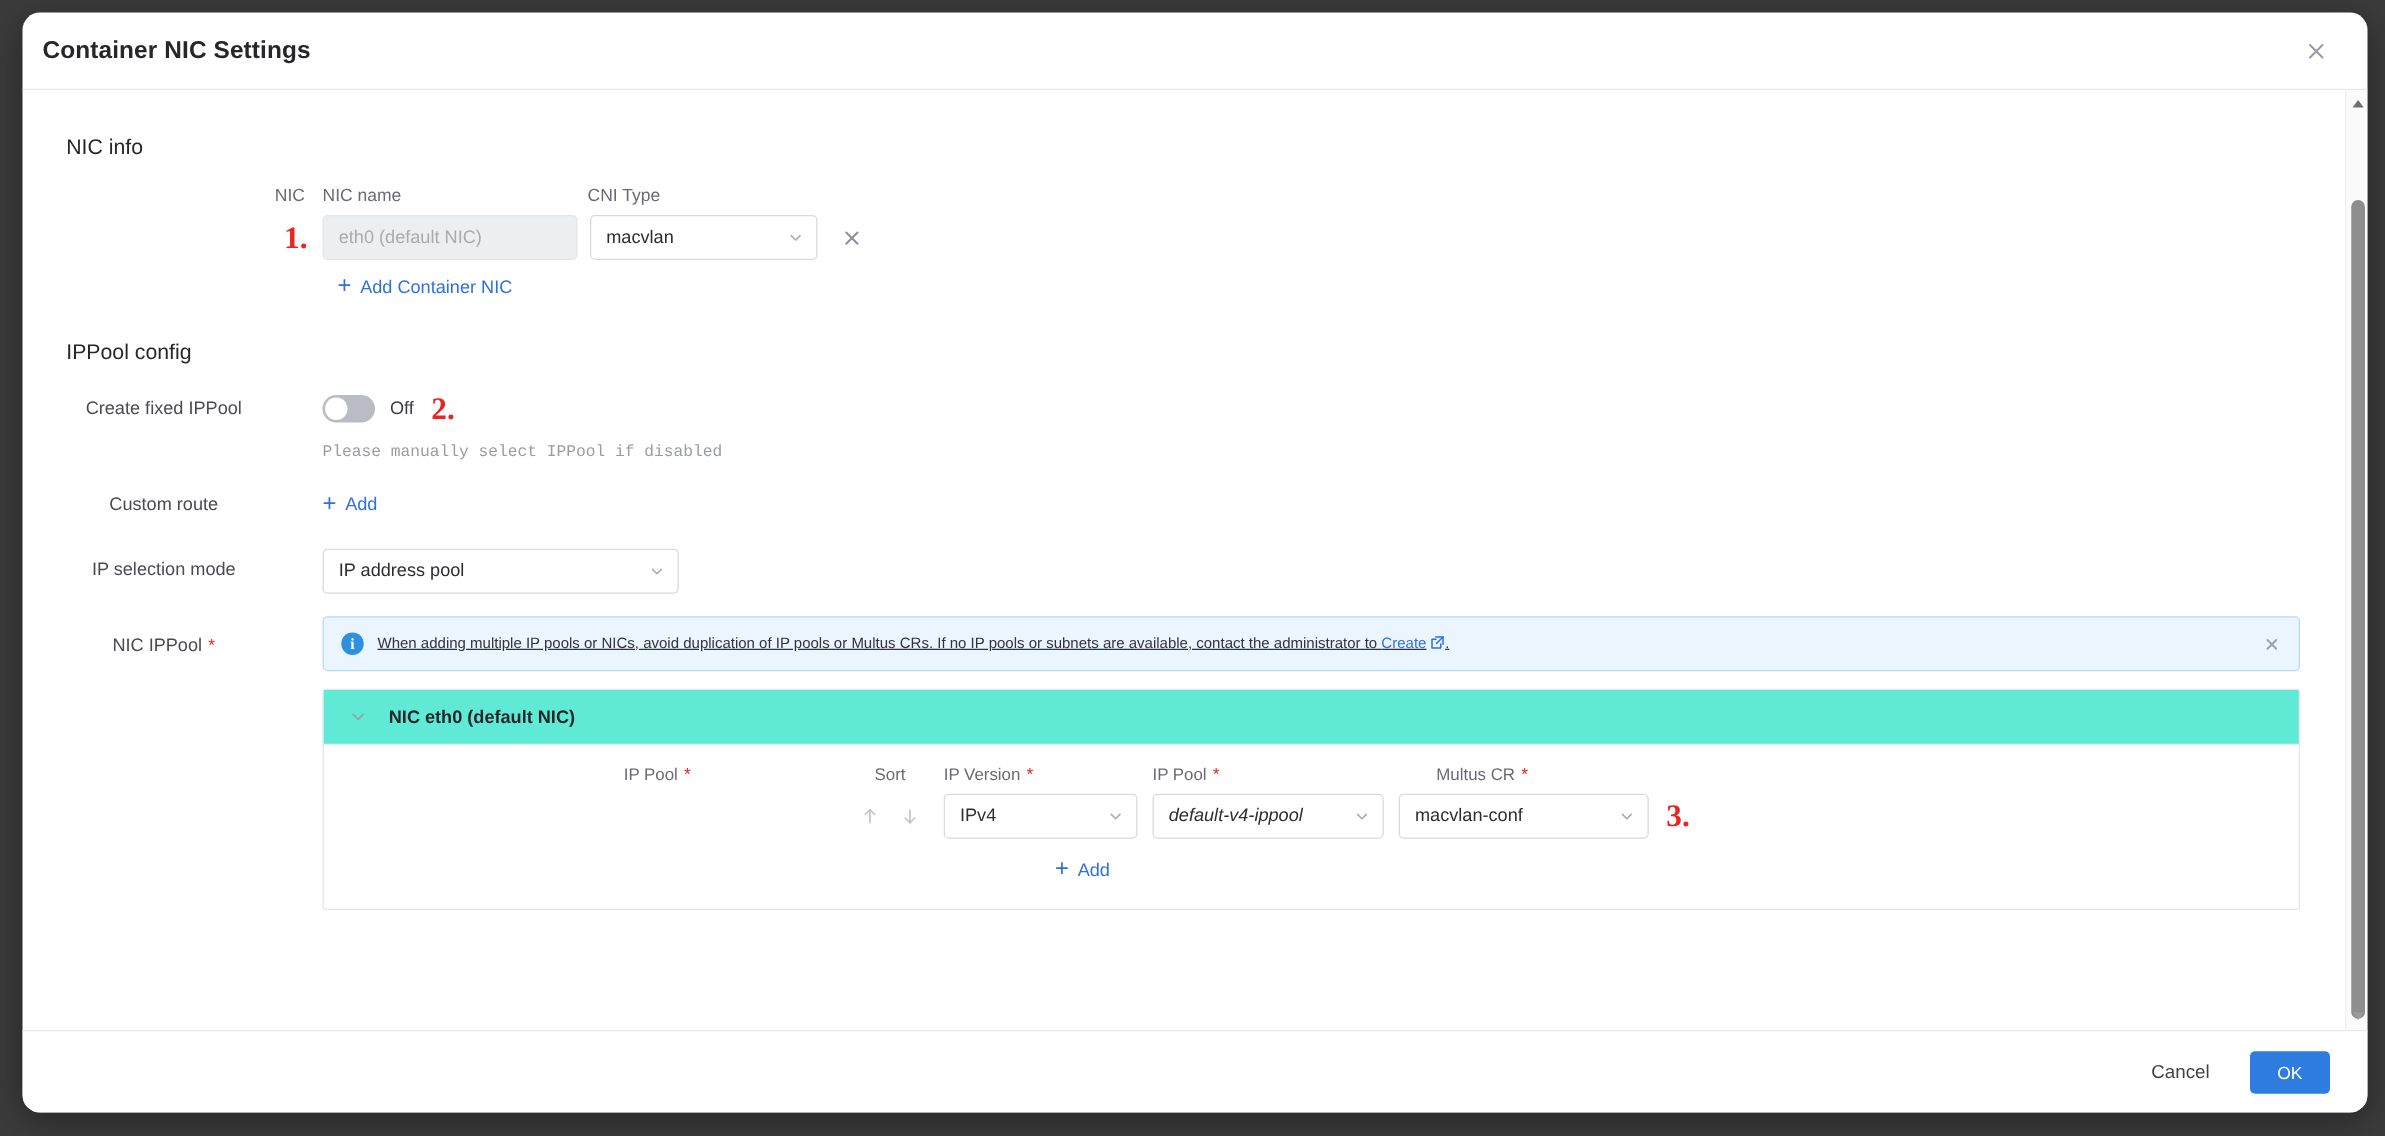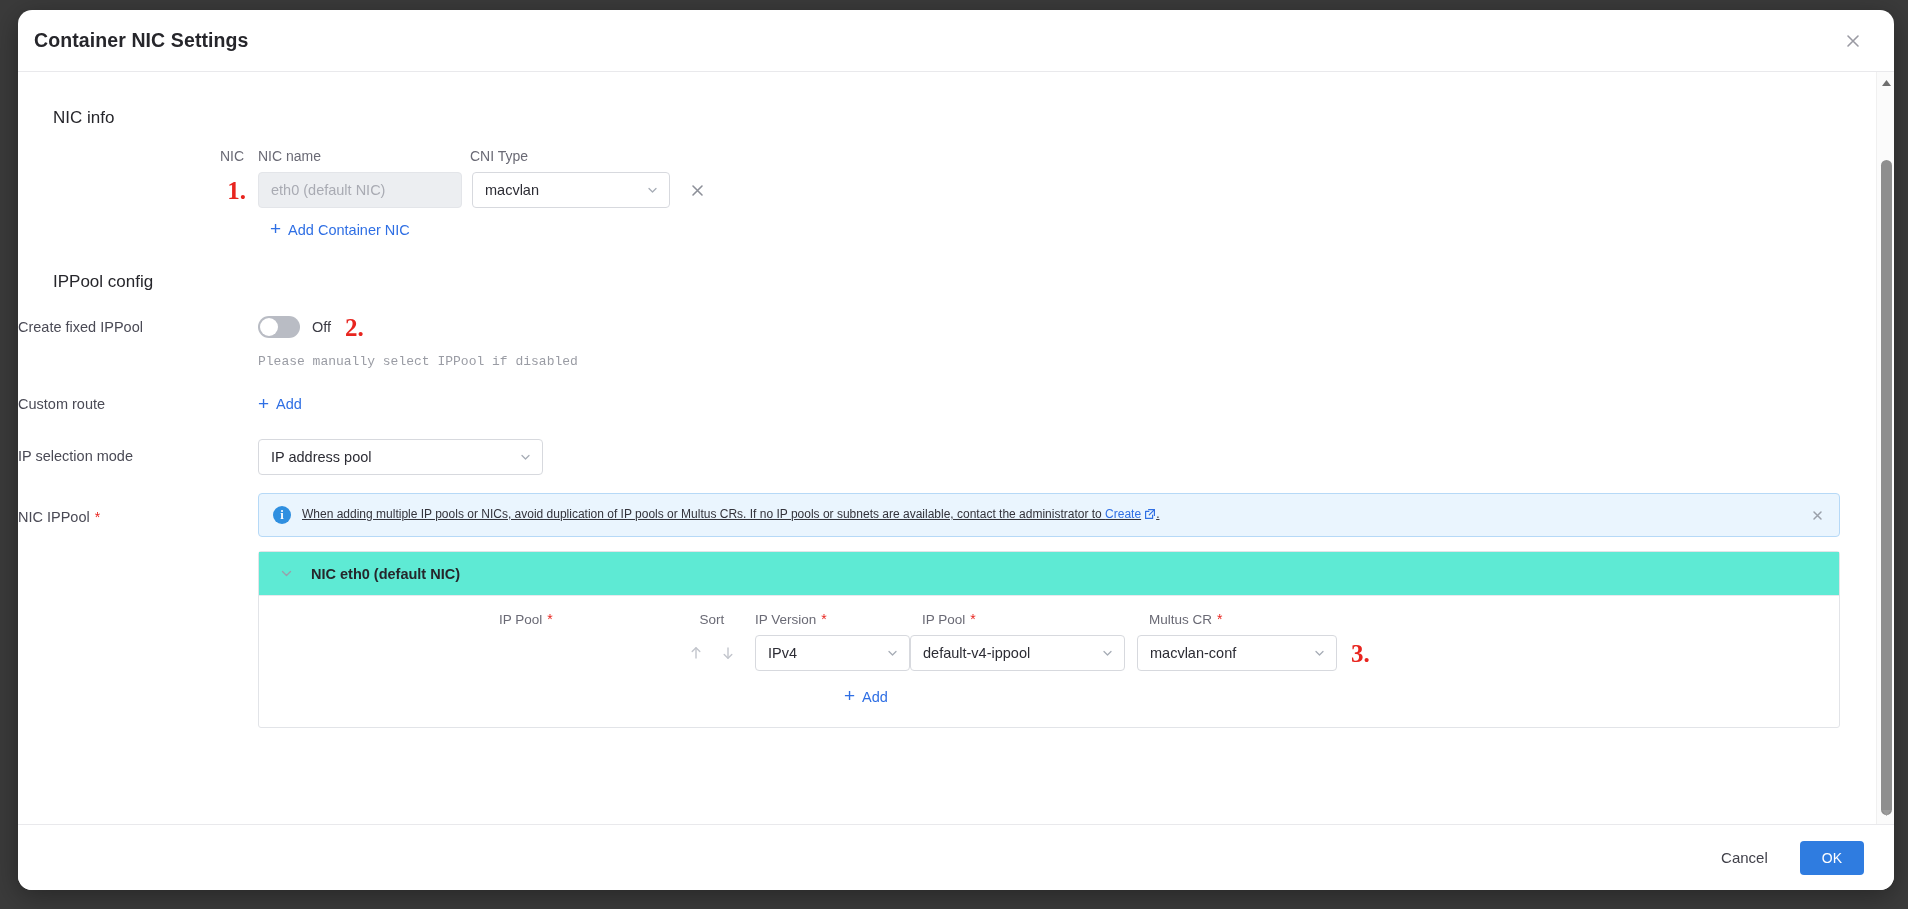--- a/index.html
+++ b/index.html
@@ -75,21 +75,21 @@
 
   
   .row {
     display: flex;
     align-items: flex-start;
     margin-top: 18px;
   }
   .row-label {
     width: 240px;
     flex: 0 0 240px;
-    text-align: left;
+    text-align: center;
     padding-right: 14px;
     font-size: 14.5px;
     color: #4a4a55;
     line-height: 34px;
   }
   .row-label.top { line-height: 20px; padding-top: 14px; }
   .row-field { flex: 1 1 auto; min-width: 0; }
 
   
   .nic-head {
@@ -147,21 +147,21 @@
   }
   .caret {
     position: absolute;
     right: 10px; top: 50%;
     transform: translateY(-50%);
     color: #a7acb6;
     pointer-events: none;
     display: flex;
   }
   .w-nicname { width: 204px; }
-  .w-cni     { width: 198px; margin-left: 10px; }
+  .w-cni     { width: 182px; margin-left: 10px; }
   .x-btn {
     margin-left: 16px;
     width: 22px; height: 22px;
     display: flex; align-items: center; justify-content: center;
     color: #8d9099;
     cursor: pointer;
   }
 
   .link {
     color: #2f6fe4;
@@ -296,21 +296,21 @@
   .c-cr     { width: 200px; flex: 0 0 200px; font-size: 13.5px; color: #6a6a75; margin-left: 12px;}
   .tbl-head .c-label { padding-left: 240px; width: 410px; flex: 0 0 410px; text-align: left; }
   .tbl-row  .c-label { padding-left: 240px; width: 410px; flex: 0 0 410px; text-align: left; }
 
   .req { color: #e8251f; margin-left: 5px; font-size: 14px; line-height: 1; }
 
   .sort-cell { width: 86px; flex: 0 0 86px; display: flex; align-items: center; justify-content: center; gap: 16px; }
   .arrow { color: #c2c5cc; cursor: pointer; display: flex; }
 
   .sel-ver  { width: 155px; }
-  .sel-pool { width: 215px; margin-left: 0; }
+  .sel-pool { width: 185px; margin-left: 12px; font-style: italic; }
   .sel-cr   { width: 200px; margin-left: 12px; }
 
   .panel-add { margin-top: 16px; padding-left: 585px; }
 
   
   .sb {
     position: absolute;
     right: 0; top: 0; bottom: 0;
     width: 18px;
     background: #fbfbfb;

